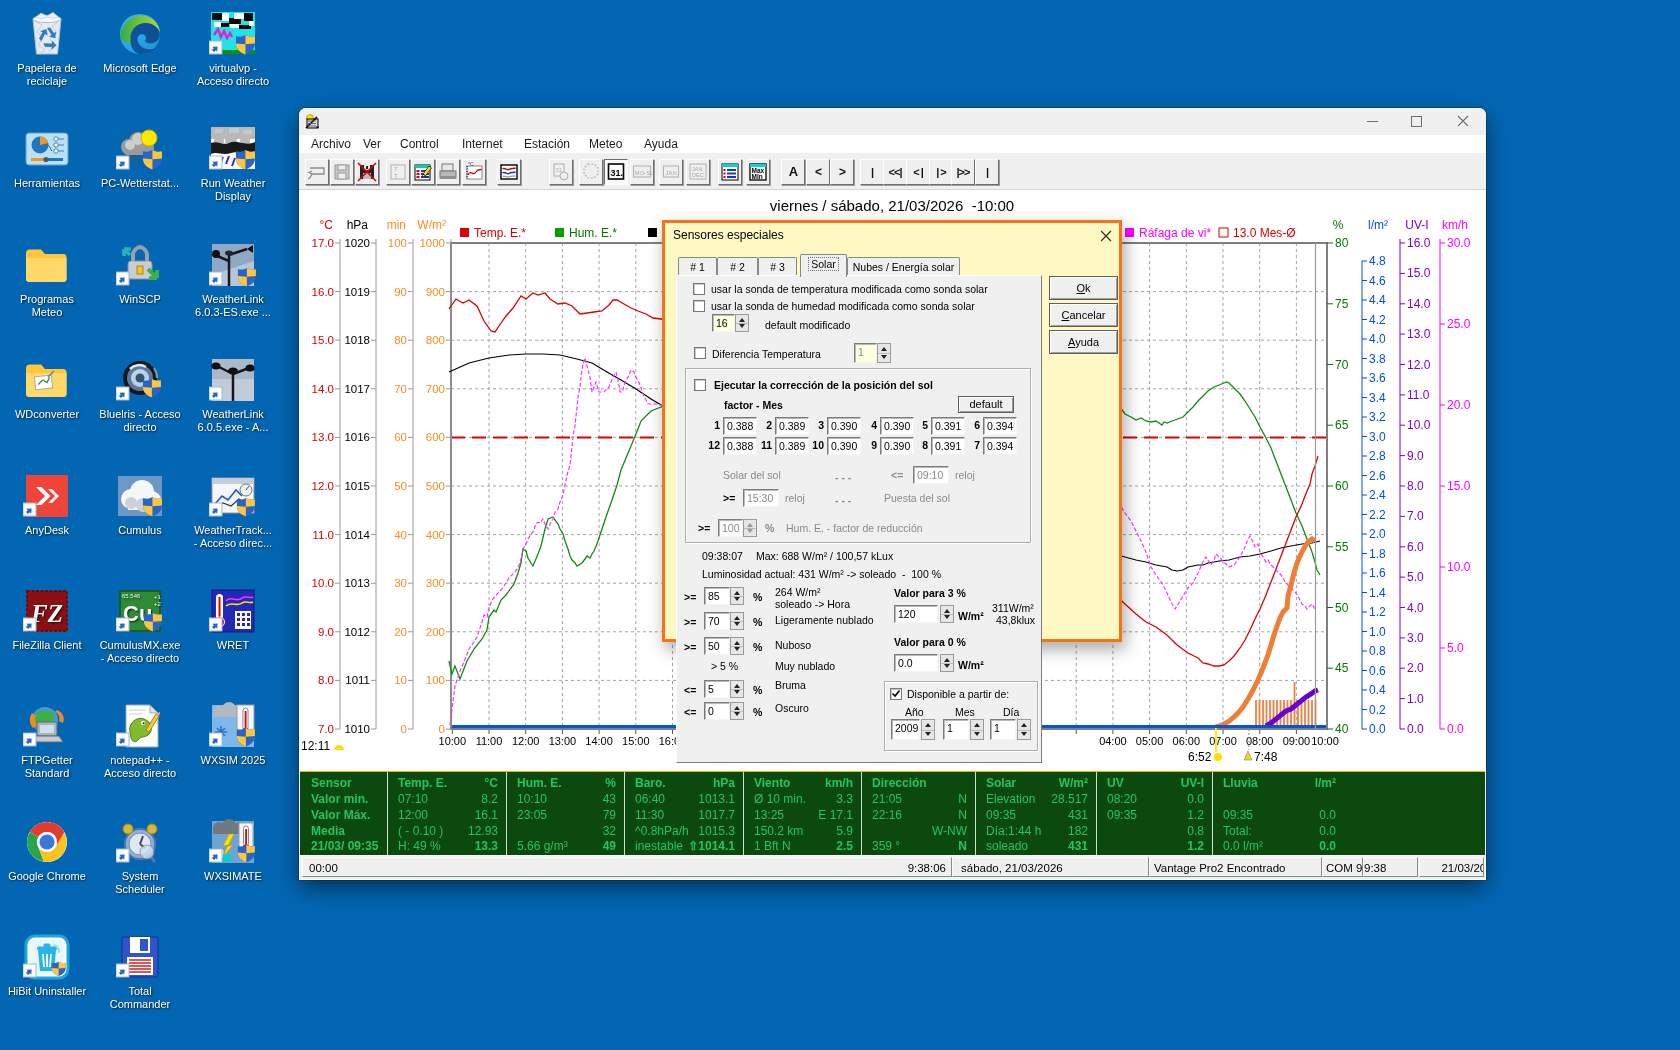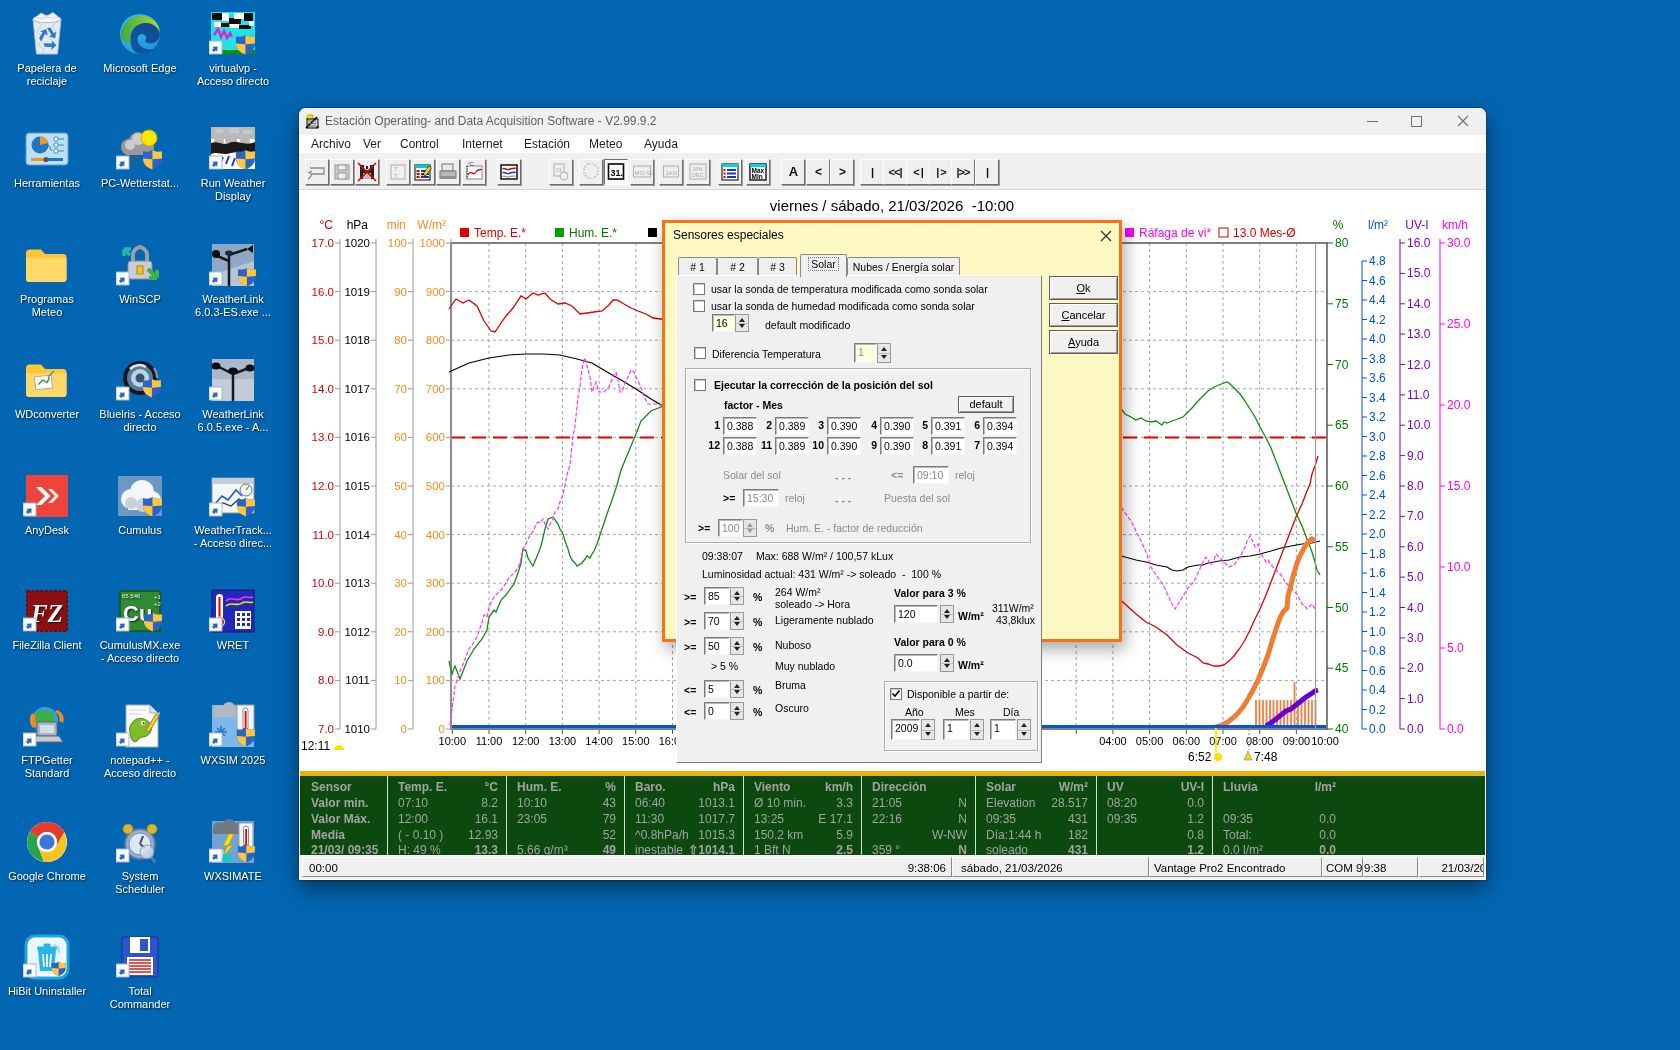--- a/index.html
+++ b/index.html
@@ -14,21 +14,21 @@
 .tbar .ttl{position:absolute;left:26px;top:0;line-height:27px;font-size:12px;color:#5f5f5f;white-space:pre}
 .mbar{position:absolute;left:0;top:27px;width:100%;height:18px;background:#fff;font-size:12px;color:#1b1b1b}
 .mbar span{position:absolute;top:1px;line-height:17px}
 .tools{position:absolute;left:0;top:45px;width:100%;height:37px;background:#f0f0f0;border-bottom:1px solid #d4d4d4}
 .tb{position:absolute;top:6px;width:24px;height:26px;background:#efefef;border:1px solid;border-color:#fdfdfd #6e6e6e #6e6e6e #fdfdfd;box-shadow:1px 1px 0 #9c9c9c;font-size:10px;color:#111;text-align:center}
 .tb.g{color:#9a9a9a}
 .tb.chk{background:#fafafa;border-color:#6e6e6e #fdfdfd #fdfdfd #6e6e6e;box-shadow:none}
 .tb .nav{font-weight:bold;font-size:11px;line-height:24px;letter-spacing:-1px}
 .chart{position:absolute;left:0;top:82px;width:1187px;height:581px}
 
-.gt{position:absolute;left:1px;top:663px;width:1185px;height:84px;background:#0c490e;color:#a3a3a3;font-size:12px;border-top:5px solid #eab308}
+.gt{position:absolute;left:1px;top:663px;width:1185px;height:84px;background:#0c490e;color:#22c55e;font-size:12px;border-top:1px solid #eab308}
 .gc{position:absolute;top:0;height:100%;border-left:1px solid #cfe2cf}
 .gc:first-child{border-left:none}
 .gr{position:absolute;left:0;width:100%;height:16px;line-height:16px;white-space:nowrap}
 .gl{position:absolute;left:10px}
 .gv{position:absolute;right:8px}
 .gb{font-weight:bold}
 
 .sb{position:absolute;left:1px;top:748px;width:1185px;height:23px;background:#f0f0f0;font-size:11.5px;color:#000}
 .sp{position:absolute;top:1px;height:20px;line-height:20px;background:#f0f0f0;border:1px solid;border-color:#fcfcfc #8a8a8a #8a8a8a #fcfcfc;white-space:nowrap;overflow:hidden}
 
@@ -501,21 +501,20 @@
 
 <div class="win">
  <div class="tbar">
   <svg style="position:absolute;left:5px;top:6px" width="16" height="15" viewBox="0 0 16 15">
         <circle cx="6" cy="4" r="3.4" fill="#ffe000" stroke="#997d00" stroke-width=".6"></circle>
         <rect x="3" y="5" width="11" height="9" fill="#d8d8d8" stroke="#000"></rect>
         <path d="M2 14 L13 3" stroke="#000" stroke-width="1.6"></path>
         <path d="M4 7 L12 7 M4 9.5 L12 9.5 M4 12 L12 12" stroke="#555" stroke-width=".8"></path>
         <path d="M12 13 L15 13" stroke="#000"></path>
       </svg>
-  <span class="ttl">Estación Operating- and Data Acquisition Software - V2.99.9.2</span>
   <div style="position:absolute;left:1068px;top:13px;width:11px;height:1px;background:#6e6e6e"></div>
   <div style="position:absolute;left:1112px;top:8px;width:11px;height:11px;border:1px solid #6e6e6e"></div>
   <svg style="position:absolute;left:1158px;top:7px" width="12" height="12">
         <path d="M1 1 L11 11 M11 1 L1 11" stroke="#6e6e6e" stroke-width="1.1"></path>
       </svg>
  </div>
  <div class="mbar">
   <span style="left:12px">Archivo</span>
       <span style="left:64px">Ver</span>
       <span style="left:101px">Control</span>
@@ -966,21 +965,21 @@
         </div>
         <div class="gr" style="top:19px">
           <span class="gl">10:10</span>
           <span class="gv">43</span>
         </div>
         <div class="gr" style="top:35px">
           <span class="gl">23:05</span>
           <span class="gv">79</span>
         </div>
         <div class="gr" style="top:51px">
-          <span class="gv">52</span>
+          <span class="gv">32</span>
         </div>
         <div class="gr" style="top:66px">
           <span class="gl">5.66 g/m³</span>
           <span class="gv"><b>49</b></span>
         </div>
       </div>
 <div class="gc" style="left:324px;width:119px">
         <div class="gr" style="top:3px">
           <span class="gl gb">Baro.</span>
           <span class="gv gb">hPa</span>

